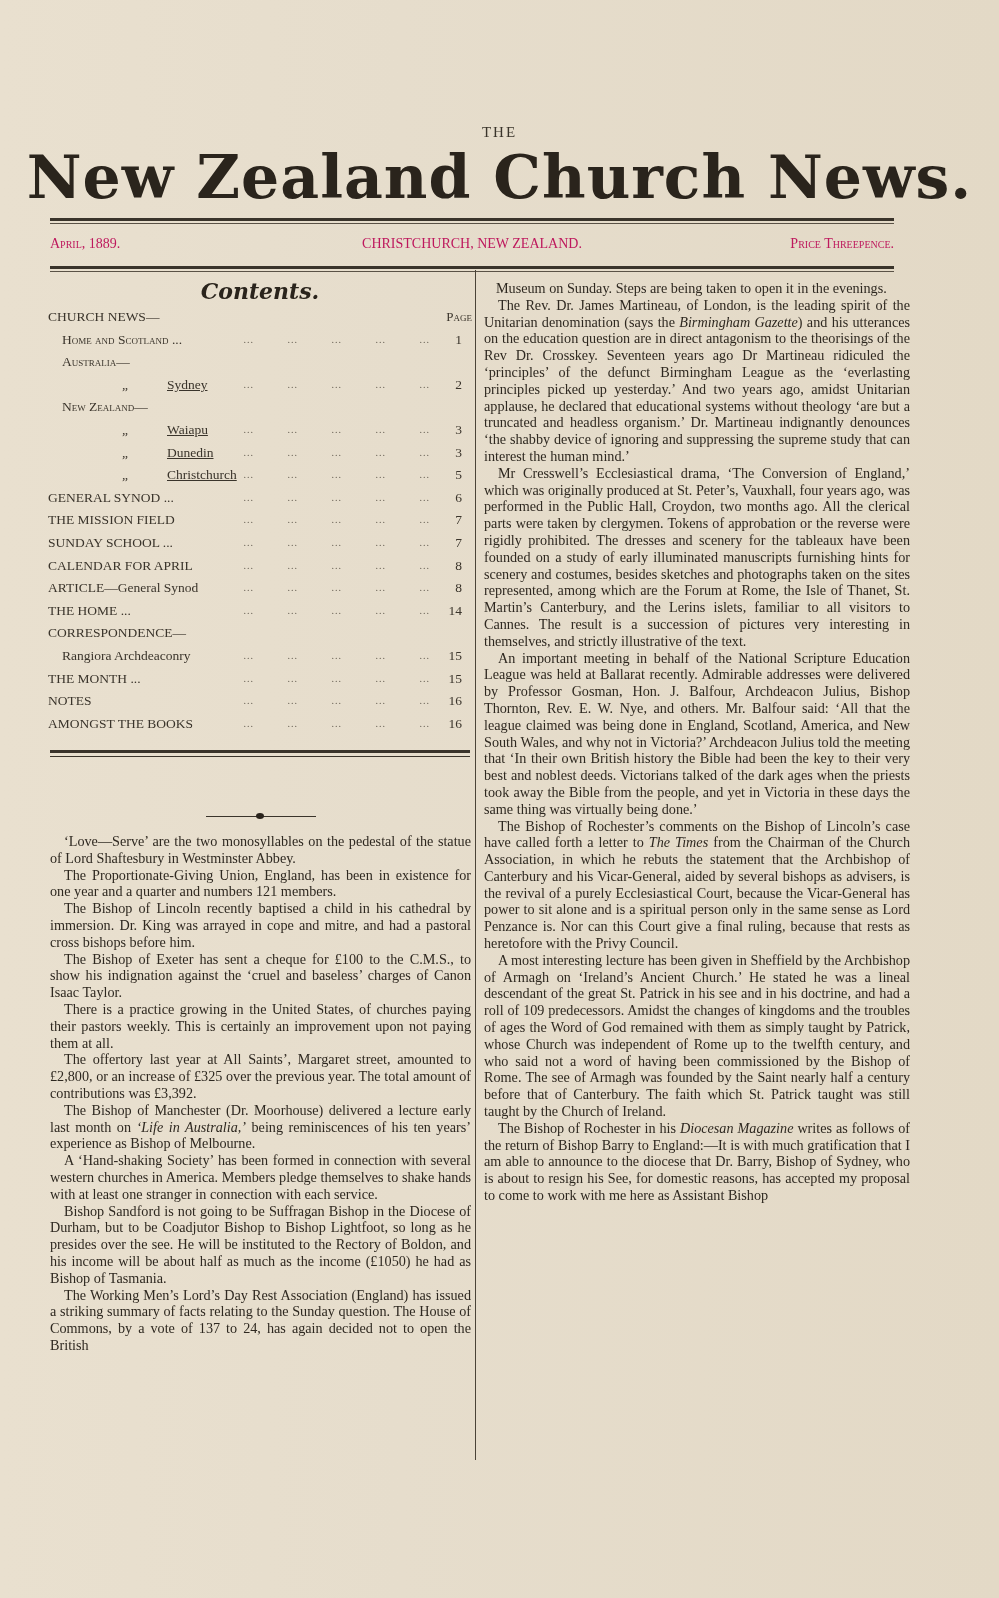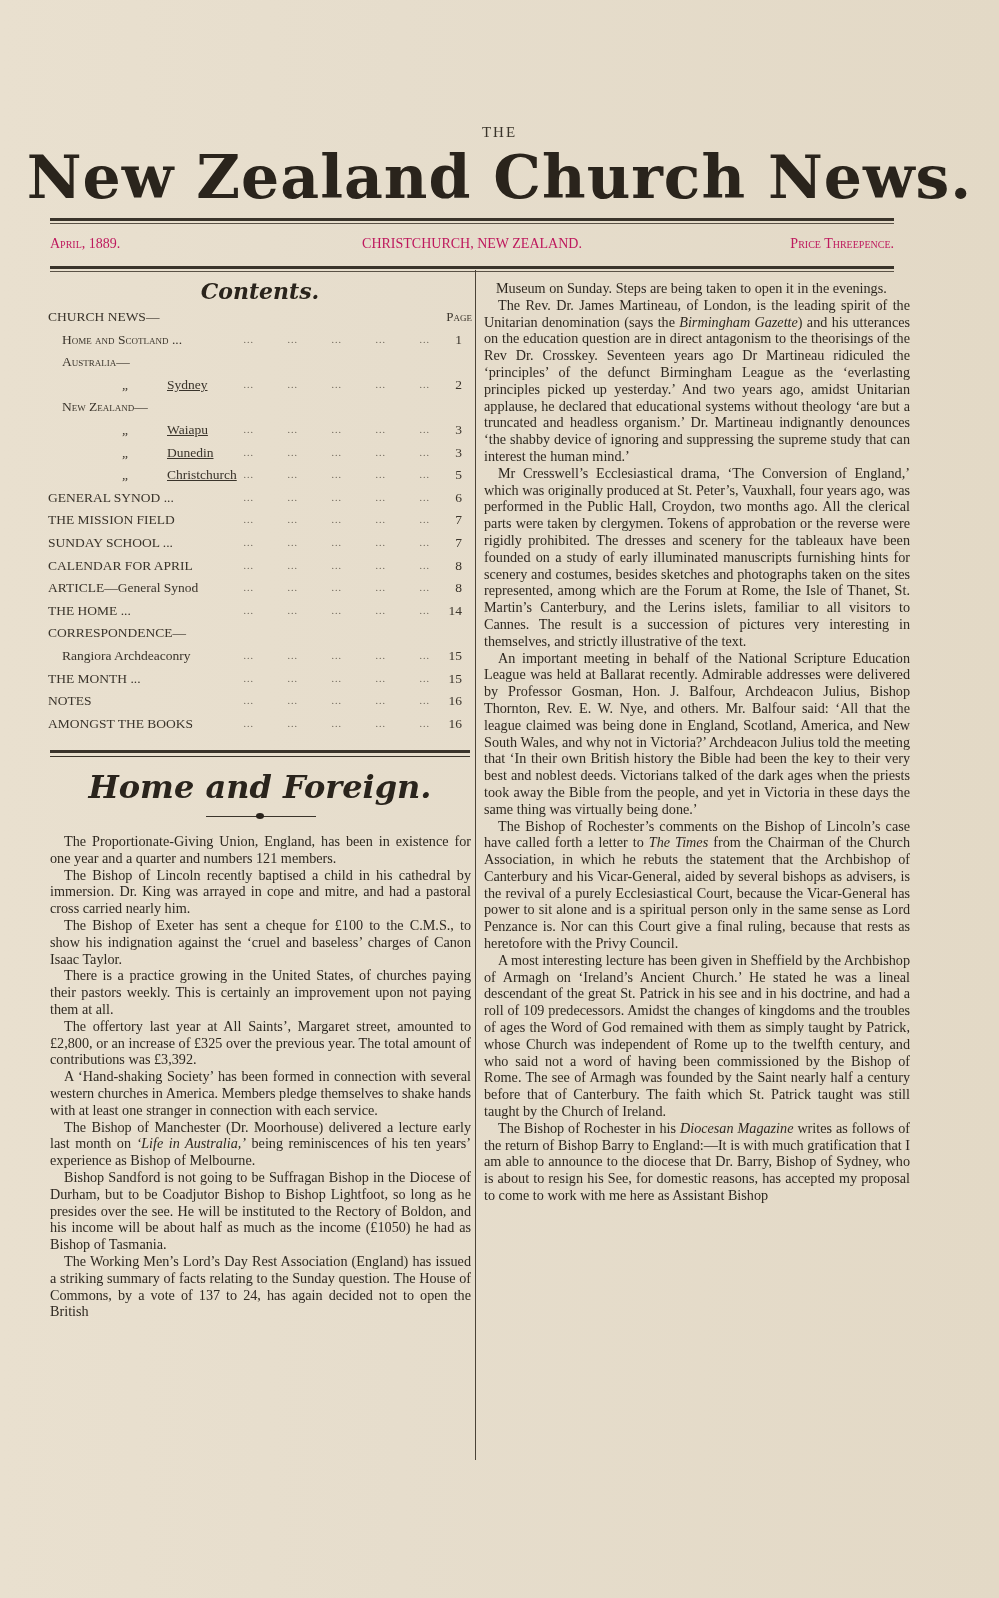--- a/index.html
+++ b/index.html
@@ -170,33 +170,33 @@
     </div>
     <div class="toc-row">
       <span class="lbl">AMONGST THE BOOKS</span>
       <span class="dots">... ... ... ... ...</span>
       <span class="pg">16</span>
     </div>
   </div>
 
   <div class="sec-rule1"></div>
   <div class="sec-rule2"></div>
-  <div class="sec-title">Home and Foreign.</div>
   <div class="ornament">
       <span class="dot"></span>
     </div>
 
   <div class="col left-col">
+    <p>‘Love—Serve’ are the two monosyllables on the pedestal of the statue of Lord Shaftesbury in Westminster Abbey.</p>
     <p>The Proportionate-Giving Union, England, has been in existence for one year and a quarter and numbers 121 members.</p>
-    <p>The Bishop of Lincoln recently baptised a child in his cathedral by immersion. Dr. King was arrayed in cope and mitre, and had a pastoral cross carried nearly him.</p>
+    <p>The Bishop of Lincoln recently baptised a child in his cathedral by immersion. Dr. King was arrayed in cope and mitre, and had a pastoral cross bishops before him.</p>
     <p>The Bishop of Exeter has sent a cheque for £100 to the C.M.S., to show his indignation against the ‘cruel and baseless’ charges of Canon Isaac Taylor.</p>
     <p>There is a practice growing in the United States, of churches paying their pastors weekly. This is certainly an improvement upon not paying them at all.</p>
     <p>The offertory last year at All Saints’, Margaret street, amounted to £2,800, or an increase of £325 over the previous year. The total amount of contributions was £3,392.</p>
+    <p><span>The Bishop of Manchester (Dr. Moorhouse) delivered a lecture early last month on</span> <i>‘Life in Australia,’</i> <span>being reminiscences of his ten years’ experience as Bishop of Melbourne.</span></p>
     <p>A ‘Hand-shaking Society’ has been formed in connection with several western churches in America. Members pledge themselves to shake hands with at least one stranger in connection with each service.</p>
-    <p><span>The Bishop of Manchester (Dr. Moorhouse) delivered a lecture early last month on</span> <i>‘Life in Australia,’</i> <span>being reminiscences of his ten years’ experience as Bishop of Melbourne.</span></p>
     <p>Bishop Sandford is not going to be Suffragan Bishop in the Diocese of Durham, but to be Coadjutor Bishop to Bishop Lightfoot, so long as he presides over the see. He will be instituted to the Rectory of Boldon, and his income will be about half as much as the income (£1050) he had as Bishop of Tasmania.</p>
     <p>The Working Men’s Lord’s Day Rest Association (England) has issued a striking summary of facts relating to the Sunday question. The House of Commons, by a vote of 137 to 24, has again decided not to open the British</p>
   </div>
 
   <div class="col right-col">
     <p class="cont">Museum on Sunday. Steps are being taken to open it in the evenings.</p>
     <p><span>The Rev. Dr. James Martineau, of London, is the leading spirit of the Unitarian denomination (says the</span> <i>Birmingham Gazette</i><span>) and his utterances on the education question are in direct antagonism to the theorisings of the Rev Dr. Crosskey. Seventeen years ago Dr Martineau ridiculed the ‘principles’ of the defunct Birmingham League as the ‘everlasting principles picked up yesterday.’ And two years ago, amidst Unitarian applause, he declared that educational systems without theology ‘are but a truncated and headless organism.’ Dr. Martineau indignantly denounces ‘the shabby device of ignoring and suppressing the supreme study that can interest the human mind.’</span></p>
     <p>Mr Cresswell’s Ecclesiastical drama, ‘The Conversion of England,’ which was originally produced at St. Peter’s, Vauxhall, four years ago, was performed in the Public Hall, Croydon, two months ago. All the clerical parts were taken by clergymen. Tokens of approbation or the reverse were rigidly prohibited. The dresses and scenery for the tableaux have been founded on a study of early illuminated manuscripts furnishing hints for scenery and costumes, besides sketches and photographs taken on the sites represented, among which are the Forum at Rome, the Isle of Thanet, St. Martin’s Canterbury, and the Lerins islets, familiar to all visitors to Cannes. The result is a succession of pictures very interesting in themselves, and strictly illustrative of the text.</p>
     <p>An important meeting in behalf of the National Scripture Education League was held at Ballarat recently. Admirable addresses were delivered by Professor Gosman, Hon. J. Balfour, Archdeacon Julius, Bishop Thornton, Rev. E. W. Nye, and others. Mr. Balfour said: ‘All that the league claimed was being done in England, Scotland, America, and New South Wales, and why not in Victoria?’ Archdeacon Julius told the meeting that ‘In their own British history the Bible had been the key to their very best and noblest deeds. Victorians talked of the dark ages when the priests took away the Bible from the people, and yet in Victoria in these days the same thing was virtually being done.’</p>
     <p><span>The Bishop of Rochester’s comments on the Bishop of Lincoln’s case have called forth a letter to</span> <i>The Times</i> <span>from the Chairman of the Church Association, in which he rebuts the statement that the Archbishop of Canterbury and his Vicar-General, aided by several bishops as advisers, is the revival of a purely Ecclesiastical Court, because the Vicar-General has power to sit alone and is a spiritual person only in the same sense as Lord Penzance is. Nor can this Court give a final ruling, because that rests as heretofore with the Privy Council.</span></p>

